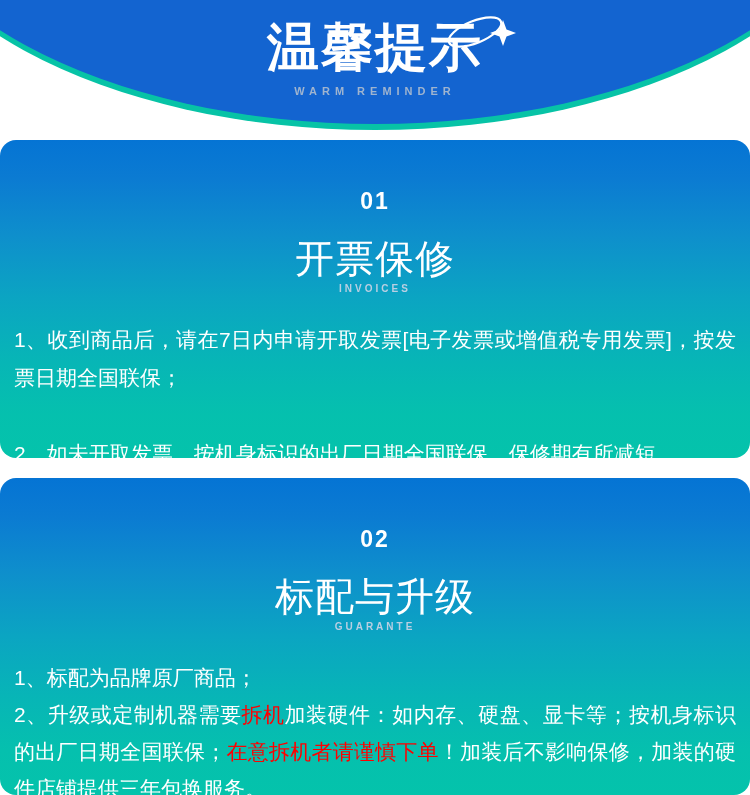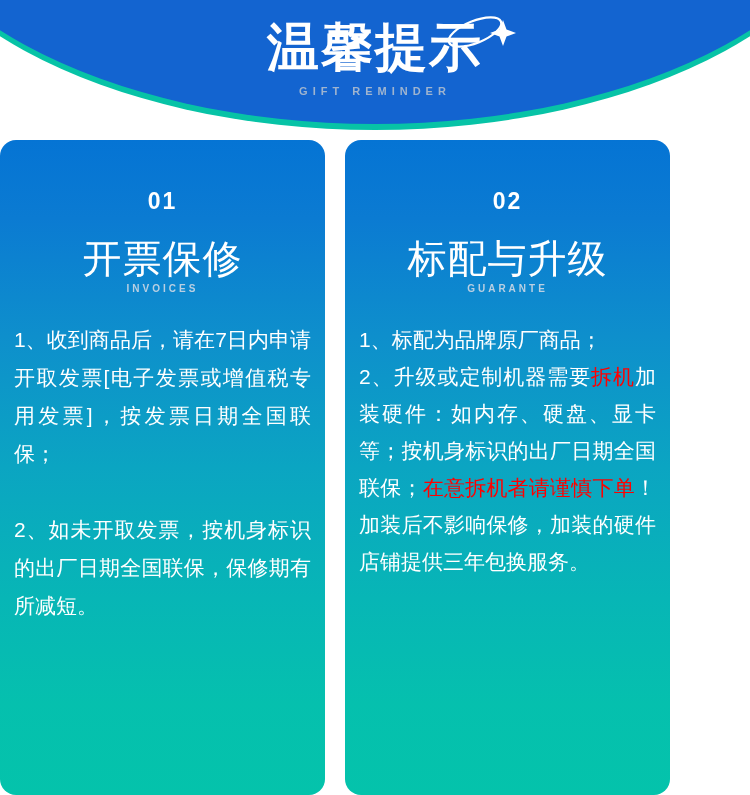--- a/index.html
+++ b/index.html
@@ -83,24 +83,25 @@
     letter-spacing: 5px;
     color: #9fb4cf;
     font-weight: 700;
     white-space: nowrap;
   }
 
   
   .cards {
     position: absolute;
     top: 140px; left: 0;
-    width: 670px;
+    width: 750px;
     height: 655px;
     display: flex;
     gap: 20px;
+    flex-direction: column;
   }
   .card {
     position: relative;
     flex: 1 1 0;
     height: 655px;
     border-radius: 16px;
     background: linear-gradient(180deg,
         #0574d4 0%,
         #0b7bd2 12%,
         #0e8fcc 30%,
@@ -164,21 +165,21 @@
     <div class="header-teal"></div>
     <div class="header-blue"></div>
     <div class="header-inner">
       <div class="title-row">
         <div class="main-title">温馨提示</div>
         <svg class="title-deco" viewBox="0 0 80 70">
           <ellipse cx="38" cy="26" rx="28" ry="11" fill="none" stroke="#ffffff" stroke-width="2.2" transform="rotate(-22 38 26)"></ellipse>
           <path d="M66 14 L69.5 23.5 L79 27 L69.5 30.5 L66 40 L62.5 30.5 L53 27 L62.5 23.5 Z" fill="#ffffff"></path>
         </svg>
       </div>
-      <div class="sub-title">GIFT REMINDER</div>
+      <div class="sub-title">WARM REMINDER</div>
     </div>
   </div>
 
   <div class="cards">
 
     <div class="card">
       <div class="card-num">01</div>
       <div class="card-title">开票保修</div>
       <div class="card-sub">INVOICES</div>
       <div class="card-body">

